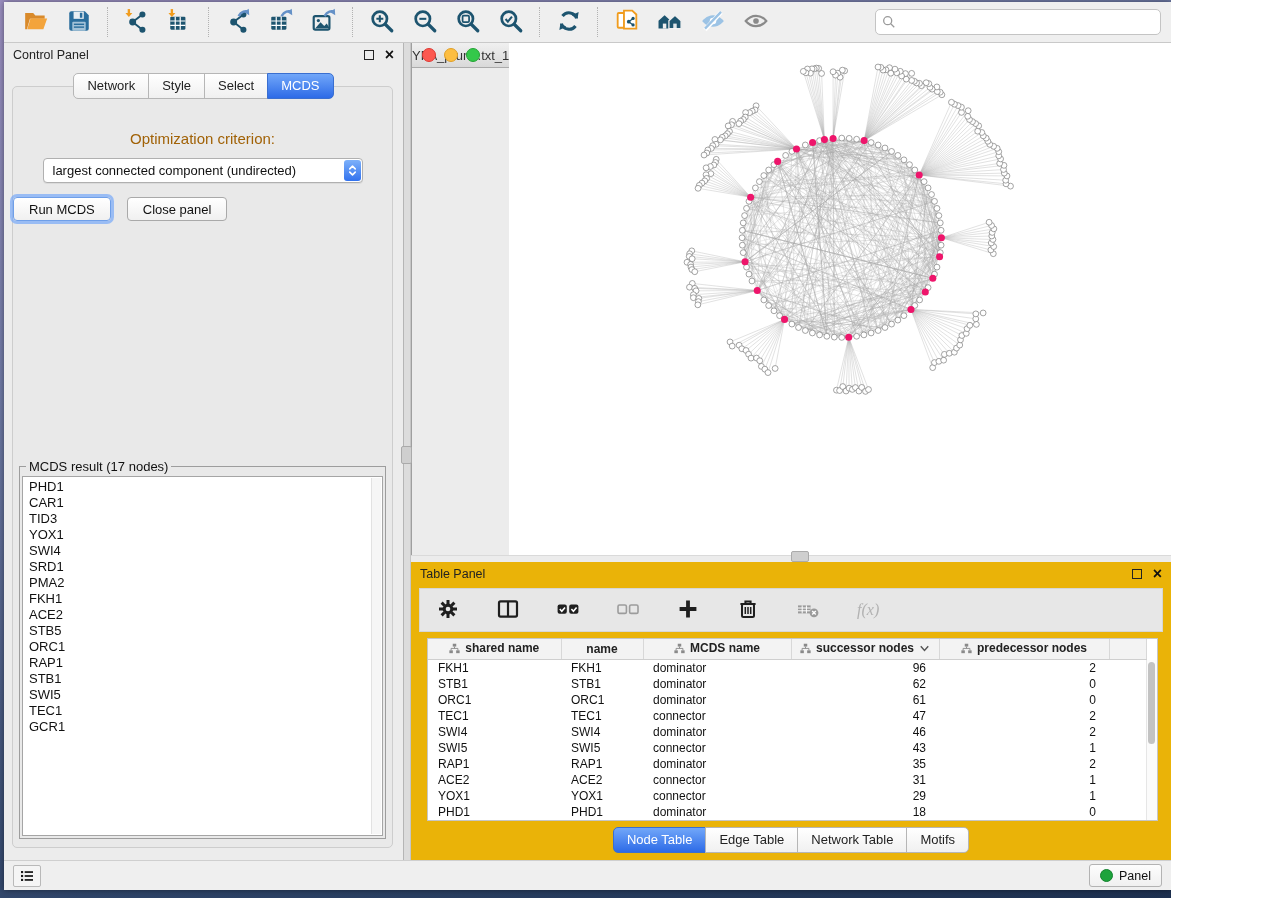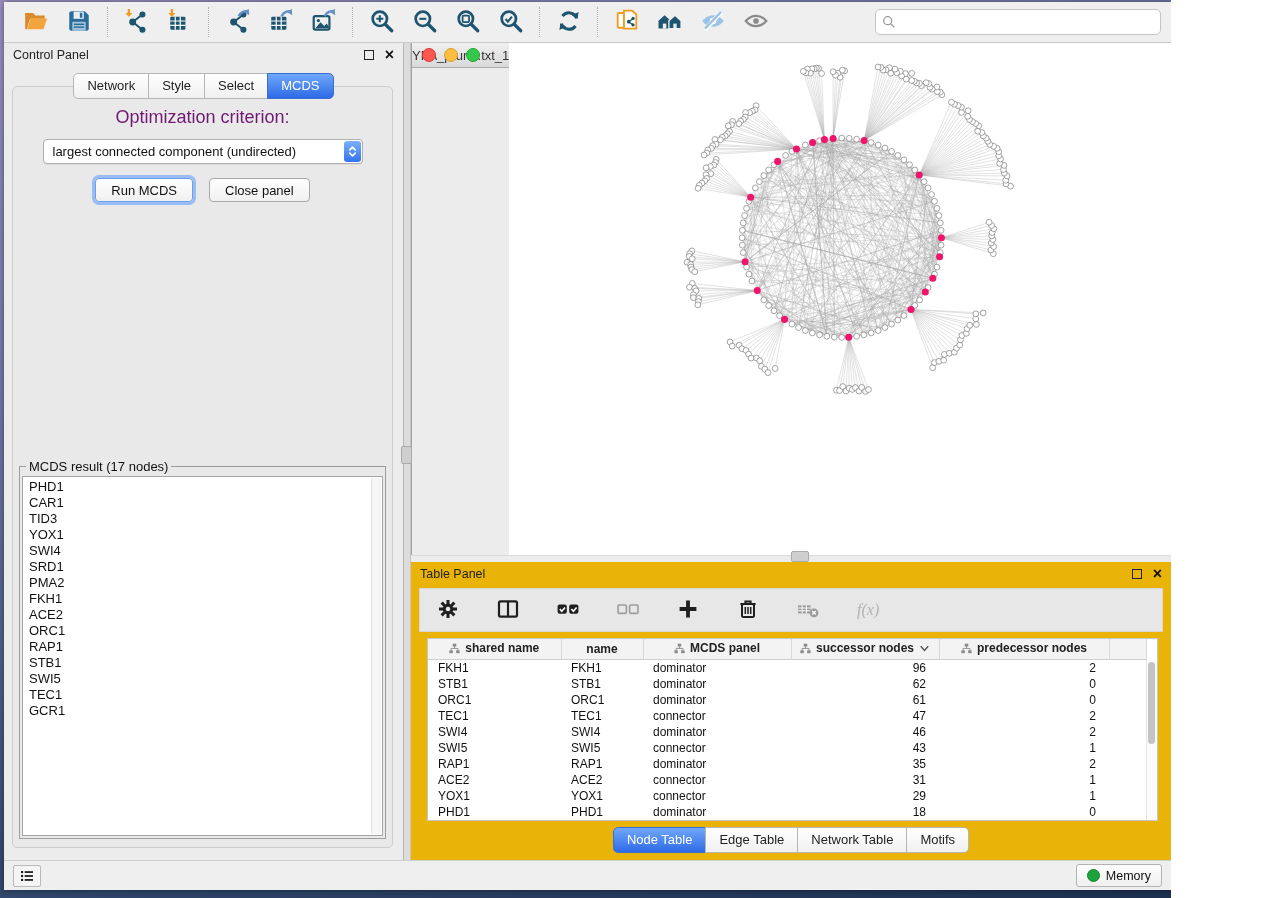--- a/index.html
+++ b/index.html
@@ -35,28 +35,28 @@
 
   .cp-tabs{position:absolute;top:30px;left:0;right:0;display:flex;justify-content:center;z-index:2}
   .tab{font-size:13px;padding:4px 13px 5px;background:linear-gradient(#ffffff,#f0f0f0);
     border:1px solid #b6b6b6;margin-left:-1px;color:#222}
   .tab:first-child{border-radius:5px 0 0 5px;margin-left:0}
   .tab:last-child{border-radius:0 5px 5px 0}
   .tab.active{background:linear-gradient(#71a7f9,#2d6be7);color:#fff;border-color:#3a6fd0}
 
   .cp-body{position:absolute;top:43px;left:8px;right:10px;bottom:12px;background:#e9e9e9;
     border:1px solid #cdcdcd;border-radius:5px}
-  .opt-label{text-align:center;font-size:18px;color:#701a75;margin-top:20px}
+  .opt-label{text-align:center;font-size:15px;color:#a16207;margin-top:43px}
   .select{position:relative;width:318px;height:23px;margin:11px auto 0;background:#fff;
     border:1px solid #b0b0b0;border-radius:4px;display:flex;align-items:center;box-shadow:0 1px 0 rgba(0,0,0,.06)}
   .select .val{font-size:13px;padding-left:9px;color:#111;white-space:nowrap}
   .stepper{position:absolute;right:1px;top:1px;bottom:1px;width:17px;border-radius:3px;
     background:linear-gradient(#7db1fa,#3272ee);display:grid;place-items:center}
   .stepper svg{width:11px;height:15px}
-  .cp-buttons{display:flex;justify-content:center;gap:16px;margin-top:14px}
+  .cp-buttons{display:flex;gap:16px;margin-top:14px}
   .mac-btn{height:24px;padding:0 15px;font-size:13px;color:#111;background:linear-gradient(#fff,#f0f0f0);
     border:1px solid #a9a9a9;border-radius:4px}
   .mac-btn.focus{box-shadow:0 0 0 3px rgba(110,165,250,.65);border-color:#6f9fe8}
 
   .cp-result{position:absolute;left:6px;right:6px;top:372px;bottom:8px;border:1px solid #9d9d9d;
     margin:0;padding:2px}
   .cp-result legend{font-size:13px;color:#111;padding:0 3px;margin-left:4px}
   .result-list{position:relative;width:100%;height:100%;background:#fff;border:1px solid #a5a5a5;
     box-sizing:border-box;overflow:hidden}
   .result-list ul{list-style:none;margin:2px 0 0;padding:0 0 0 6px}
@@ -314,20 +314,21 @@
               <ul>
                   <li>PHD1</li>
                   <li>CAR1</li>
                   <li>TID3</li>
                   <li>YOX1</li>
                   <li>SWI4</li>
                   <li>SRD1</li>
                   <li>PMA2</li>
                   <li>FKH1</li>
                   <li>ACE2</li>
+                  <li>STB5</li>
                   <li>ORC1</li>
                   <li>RAP1</li>
                   <li>STB1</li>
                   <li>SWI5</li>
                   <li>TEC1</li>
                   <li>GCR1</li>
                 </ul>
               <div class="list-scroll"></div>
             </div>
           </fieldset>
@@ -1343,21 +1344,21 @@
                       </span></th>
                     <th><span class="hwrap">
                         <svg viewBox="0 0 12 12">
                           <g fill="#8a8a8a">
                             <rect x="4.1" y="0.8" width="3.8" height="3.1"></rect>
                             <rect x="0.4" y="8" width="3.8" height="3.1"></rect>
                             <rect x="7.8" y="8" width="3.8" height="3.1"></rect>
                           </g>
                           <path d="M6 3.9v2M2.3 8V5.9h7.4V8" stroke="#8a8a8a" fill="none"></path>
                         </svg>
-                        <span>MCDS panel</span>
+                        <span>MCDS name</span>
                       </span></th>
                     <th><span class="hwrap">
                         <svg viewBox="0 0 12 12">
                           <g fill="#8a8a8a">
                             <rect x="4.1" y="0.8" width="3.8" height="3.1"></rect>
                             <rect x="0.4" y="8" width="3.8" height="3.1"></rect>
                             <rect x="7.8" y="8" width="3.8" height="3.1"></rect>
                           </g>
                           <path d="M6 3.9v2M2.3 8V5.9h7.4V8" stroke="#8a8a8a" fill="none"></path>
                         </svg>
@@ -1486,18 +1487,18 @@
               <rect x="3" y="10.4" width="3.2" height="3.2"></rect>
               <rect x="3" y="16.3" width="3.2" height="3.2"></rect>
           <rect x="8.5" y="4.8" width="12.5" height="2.6"></rect>
               <rect x="8.5" y="10.7" width="12.5" height="2.6"></rect>
               <rect x="8.5" y="16.6" width="12.5" height="2.6"></rect>
         </g>
           </svg>
       </button>
       <button class="memory-btn">
         <span class="memory-dot" style="background:#1da33c;border:1px solid #13832d"></span>
-        <span>Memory</span>
+        <span>Panel</span>
       </button>
     </div>
 
   </div>
 </div>
 
 </body></html>

